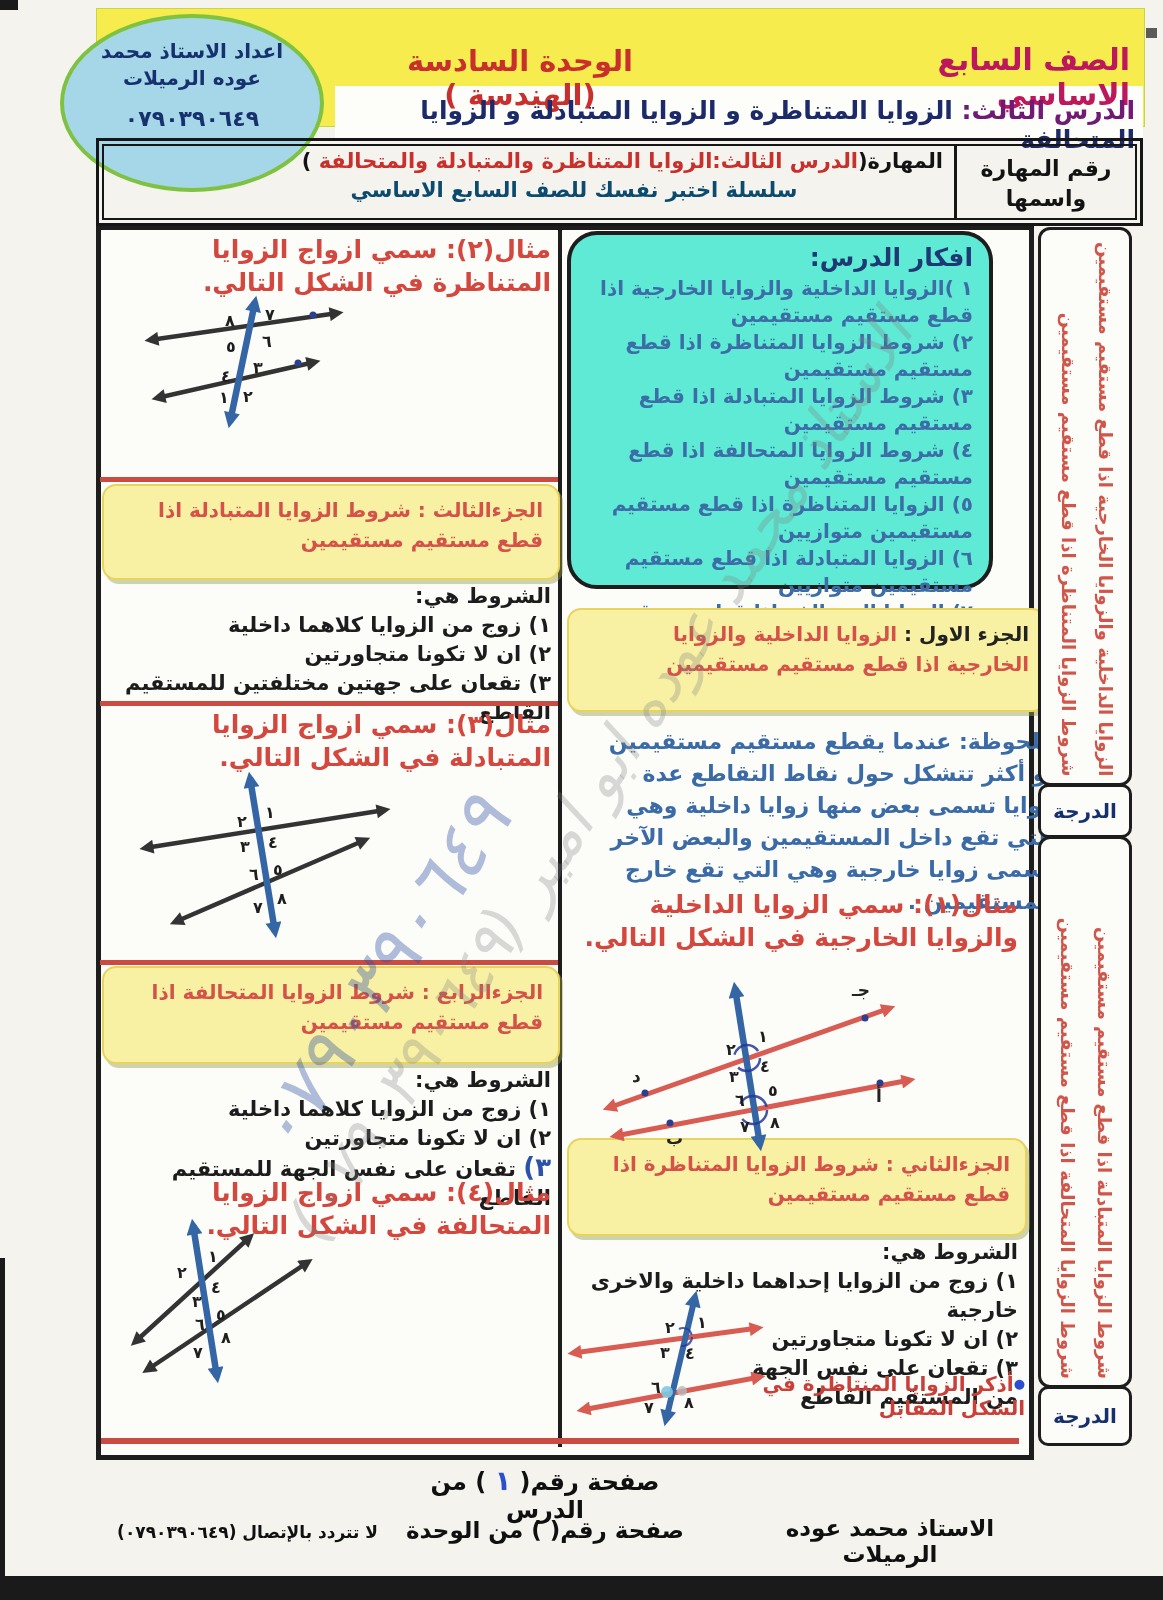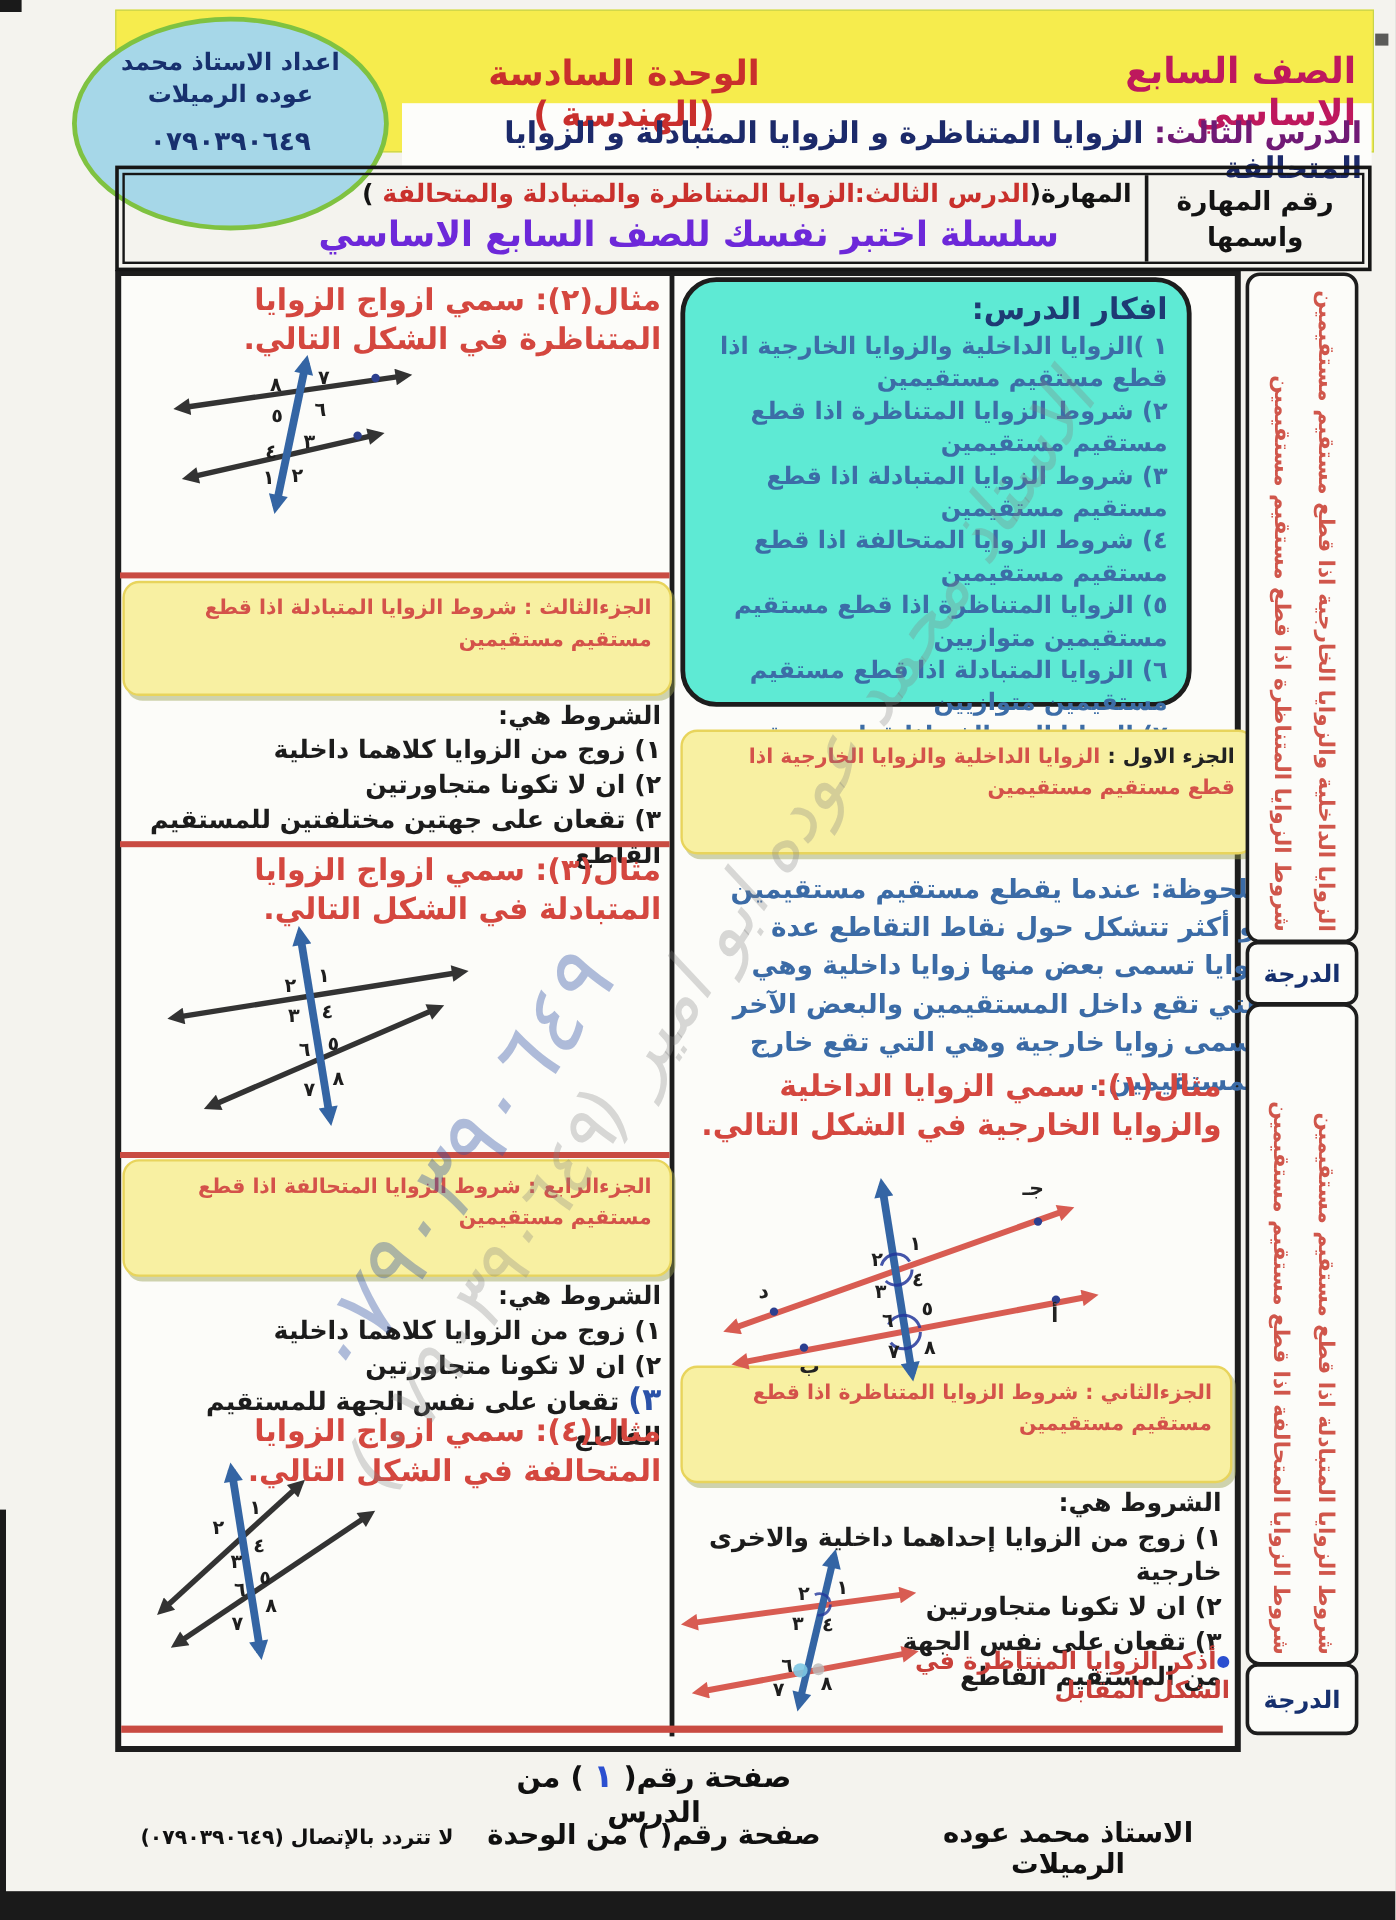--- a/index.html
+++ b/index.html
@@ -16,30 +16,30 @@
   .lesson-t .lab{color:#701a75;}
   .oval{background:#a6d7e8;border:4px solid #7fc241;border-radius:50%;
         color:#17306e;font-weight:bold;text-align:center;}
   .oval .ln{font-size:20px;line-height:27px;}
   .oval .ph{font-size:22px;margin-top:14px;}
   
   .skill-outer{border:3px solid #161616;background:transparent;}
   .skill-inner{position:absolute;left:3px;top:3px;right:3px;bottom:3px;border:2px solid #161616;}
   .skill-line1{font-size:21px;font-weight:bold;color:#131313;}
   .skill-line1 .red{color:#c9302c;}
-  .skill-series{font-size:29px;font-weight:bold;color:#6d28d9;text-align:center;}
+  .skill-series{font-size:21px;font-weight:bold;color:#0c4a6e;text-align:center;}
   .skill-cell{border-left:3px solid #161616;color:#131313;font-weight:bold;font-size:22px;
               text-align:center;line-height:30px;}
   
   .mainbox{border:5px solid #1d1d1d;background:#fcfcf9;}
   .divider{background:#1d1d1d;}
   .rrule{background:#c94b42;}
   .ybox{background:#f8f0a2;border:2px solid #e8d45c;border-radius:14px;
         box-shadow:3px 4px 0 rgba(150,160,80,.45);color:#d4524a;font-weight:bold;
-        font-size:17px;line-height:1.5;padding:9px 15px;}
+        font-size:20px;line-height:1.5;padding:9px 15px;}
   .ybox .blk{color:#222;}
   .ideasbox{border:4px solid #1d1d1d;border-radius:30px;background:#5eead4;padding:6px 16px;}
   .ideas-title{color:#1e3a74;font-size:25px;font-weight:bold;line-height:34px;}
   .ideas-item{color:#3c6da7;font-size:20px;font-weight:bold;line-height:27px;}
   .note-t{color:#3b6ba6;font-size:22px;font-weight:bold;line-height:32px;margin-left:36px;}
   .ex-t{color:#d4473f;font-size:25px;font-weight:bold;line-height:33px;}
   .cond-t{color:#1c1c1c;font-size:21px;font-weight:bold;line-height:29px;}
   .cond-t .bluenum{color:#2b52a8;font-size:26px;}
   .recall-t{color:#c9403a;font-size:20px;font-weight:bold;}
   .recall-t .dot{color:#2b4fd0;font-size:13px;vertical-align:3px;}

